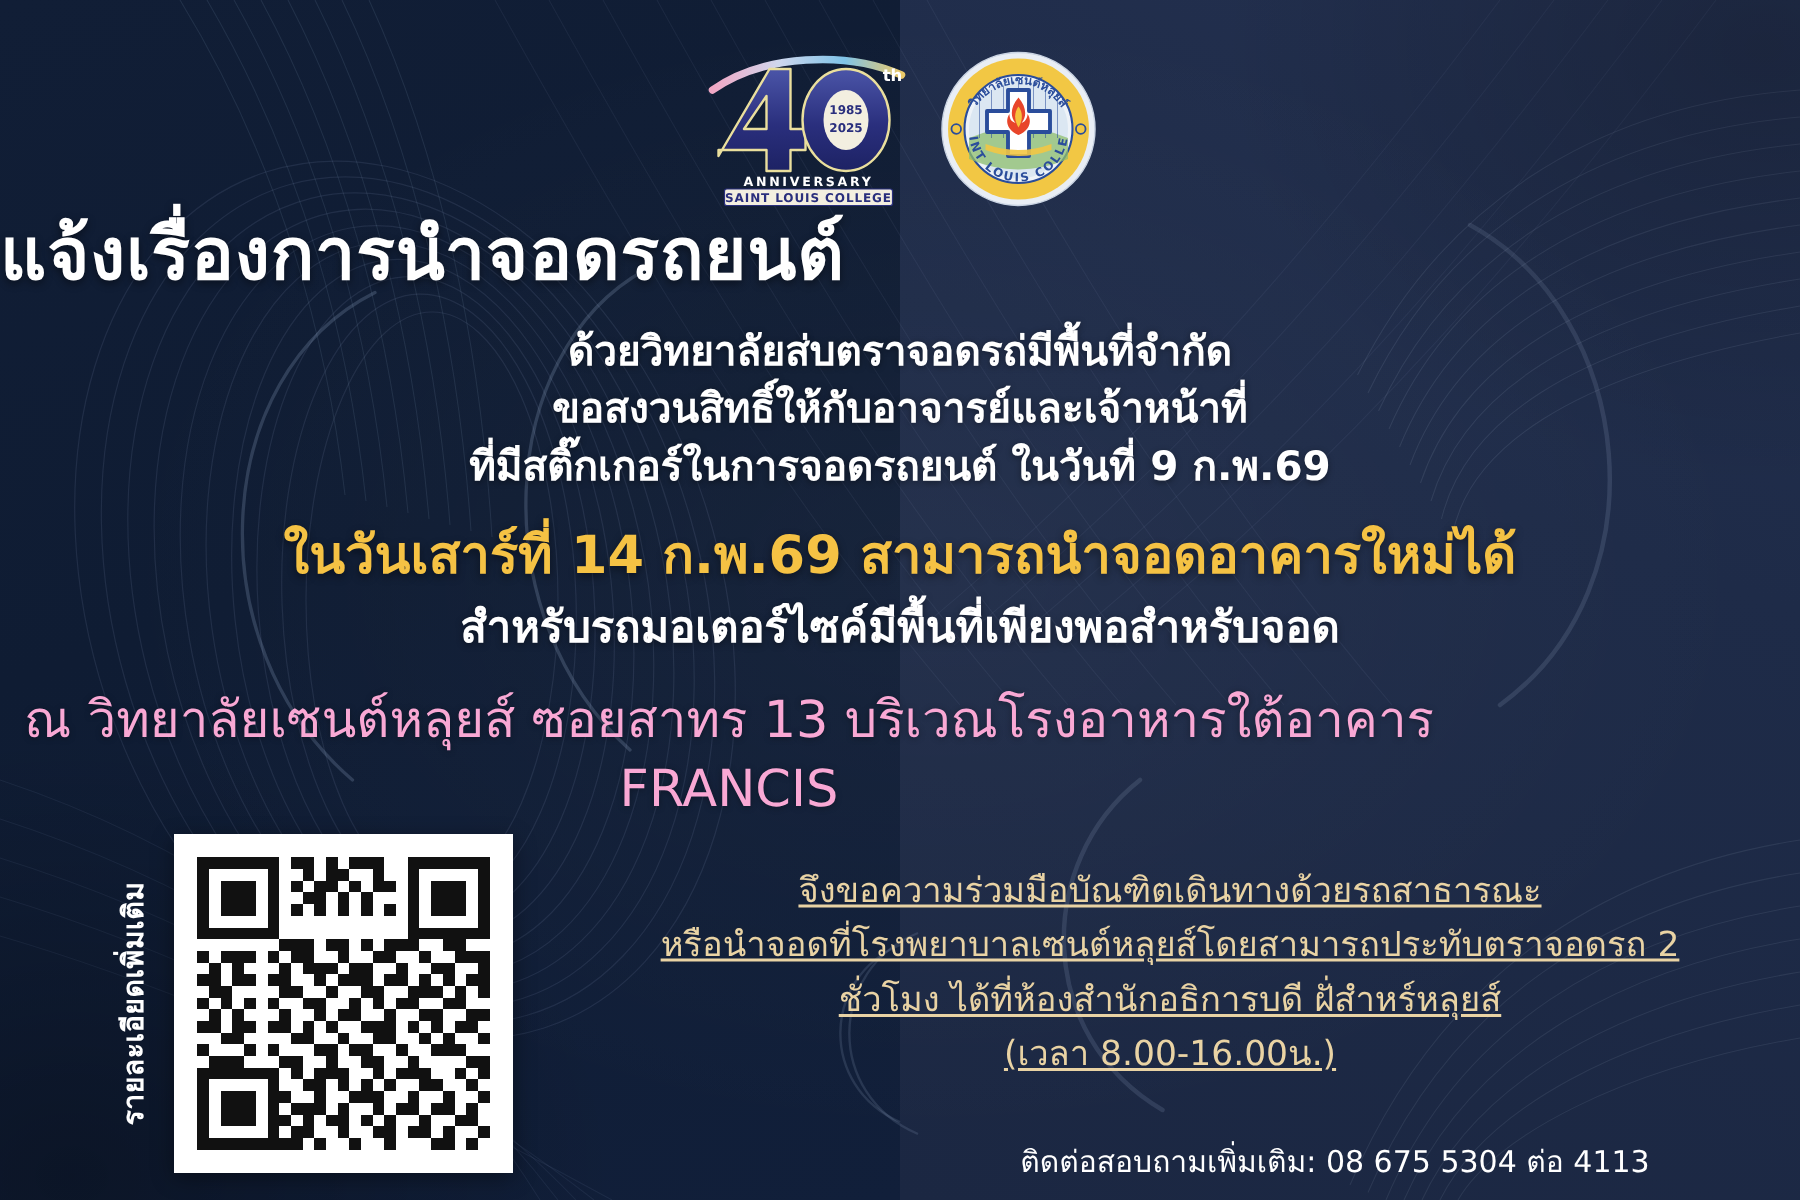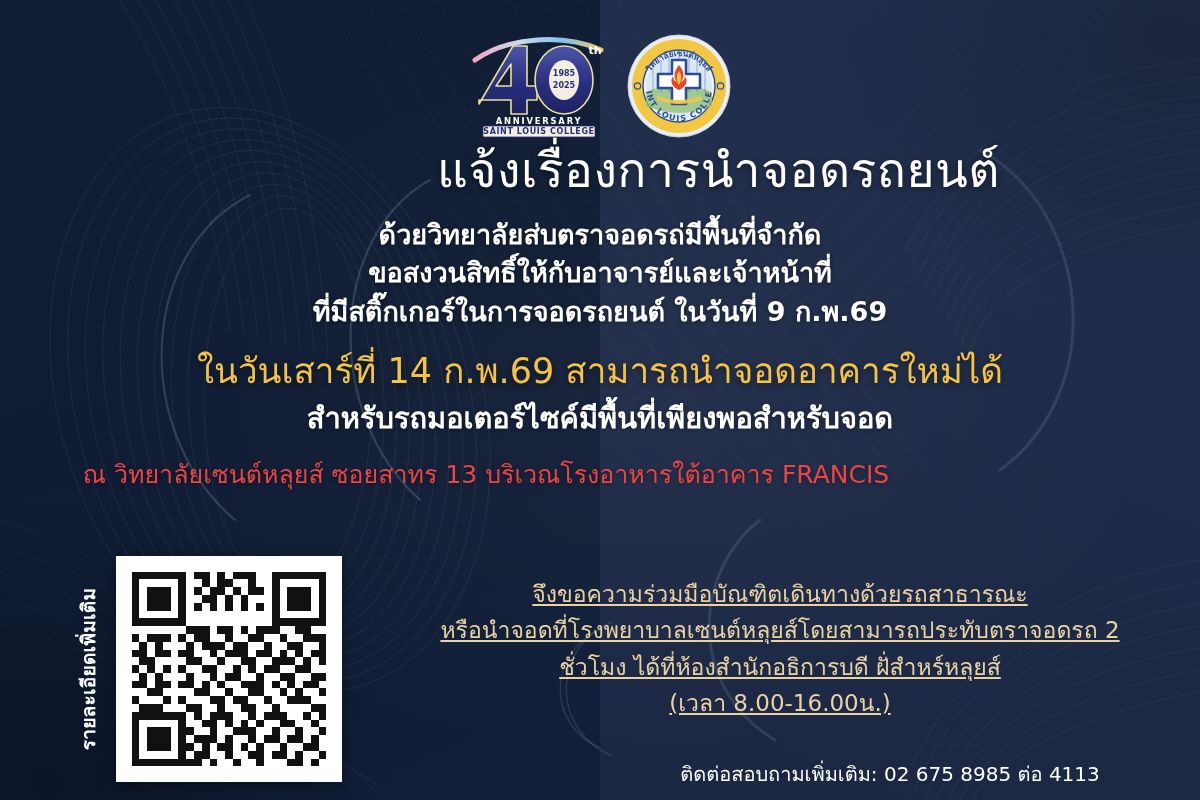--- a/index.html
+++ b/index.html
@@ -42,23 +42,23 @@
     display: flex; align-items: center; justify-content: center; gap: 18px;
   }
   .logo-40 { position: relative; width: 140px; height: 104px; }
   .logo-40 svg { display: block; }
   .logo-seal { position: relative; width: 104px; height: 104px; }
   .logo-seal svg { display: block; }
 
   
   .headline {
     position: absolute; top: 142px; left: 0; width: 1000px;
-    text-align: right;
+    text-align: left;
     font-size: 48px;
-    font-weight: 400;
+    font-weight: 700;
     letter-spacing: 0.5px;
     color: #ffffff;
     line-height: 1.18;
     text-shadow: 0 2px 6px rgba(0,0,0,0.45);
   }
 
   .lead {
     position: absolute; top: 216px; left: 0; width: 1200px;
     text-align: center;
     font-size: 27px;
@@ -66,42 +66,42 @@
     color: #ffffff;
     line-height: 1.42;
     text-shadow: 0 1px 4px rgba(0,0,0,0.40);
   }
   .lead div { white-space: nowrap; }
 
   .highlight {
     position: absolute; top: 350px; left: 0; width: 1200px;
     text-align: center;
     font-size: 35px;
-    font-weight: 400;
+    font-weight: 700;
     color: #f5c244;
     line-height: 1.25;
     text-shadow: 0 2px 6px rgba(0,0,0,0.45);
   }
 
   .subhighlight {
     position: absolute; top: 400px; left: 0; width: 1200px;
     text-align: center;
     font-size: 29px;
     font-weight: 700;
     color: #ffffff;
     line-height: 1.3;
     text-shadow: 0 1px 5px rgba(0,0,0,0.40);
   }
 
   .venue {
     position: absolute; top: 458px; left: 0; width: 972px;
     text-align: center;
-    font-size: 25px;
+    font-size: 34px;
     font-weight: 400;
-    color: #ef4444;
+    color: #f9a8d4;
     line-height: 1.35;
     text-shadow: 0 1px 4px rgba(0,0,0,0.35);
   }
 
   .appeal {
     position: absolute; top: 576px; left: 370px; width: 820px;
     text-align: center;
     font-size: 23px;
     font-weight: 400;
     color: #e9d3a4;
@@ -348,21 +348,21 @@
 
   <div class="venue">ณ วิทยาลัยเซนต์หลุยส์ ซอยสาทร 13 บริเวณโรงอาหารใต้อาคาร FRANCIS</div>
 
   <div class="appeal">
     <div>จึงขอความร่วมมือบัณฑิตเดินทางด้วยรถสาธารณะ</div>
     <div>หรือนำจอดที่โรงพยาบาลเซนต์หลุยส์โดยสามารถประทับตราจอดรถ 2</div>
     <div>ชั่วโมง ได้ที่ห้องสำนักอธิการบดี ฝั่สำหร์หลุยส์</div>
     <div>(เวลา 8.00-16.00น.)</div>
   </div>
 
-  <div class="contact">ติดต่อสอบถามเพิ่มเติม: 02 675 8985 ต่อ 4113</div>
+  <div class="contact">ติดต่อสอบถามเพิ่มเติม: 08 675 5304 ต่อ 4113</div>
 
   <div class="qr-wrap">
     <svg viewBox="0 0 29 29" shape-rendering="crispEdges" aria-hidden="true">
       <rect x="0" y="0" width="29" height="29" fill="#ffffff"></rect>
       <g fill="#111111">
 
         <path d="M2 2h7v7H2z"></path>
           <path d="M3 3h5v5H3z" fill="#ffffff"></path>
           <path d="M4 4h3v3H4z"></path>
 

